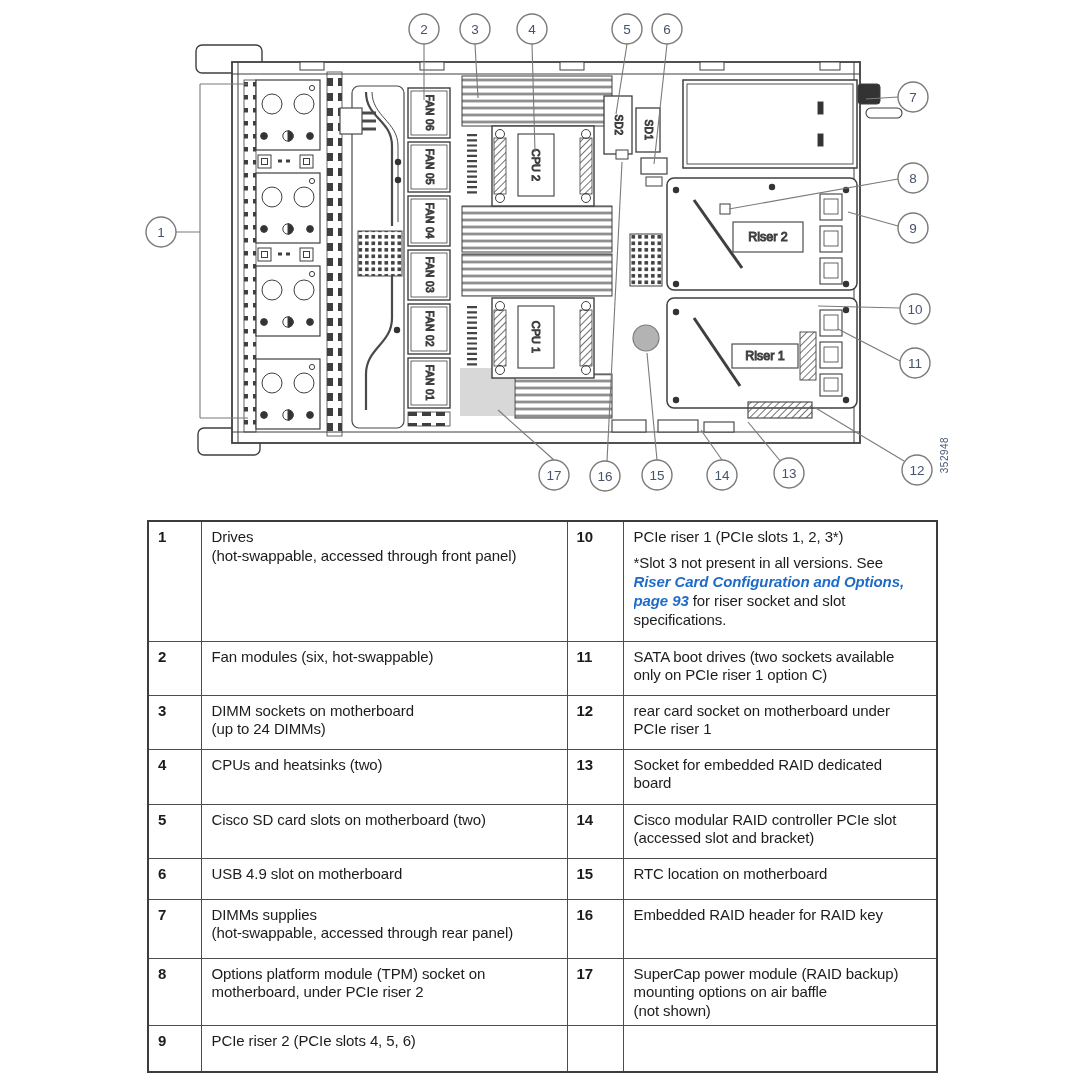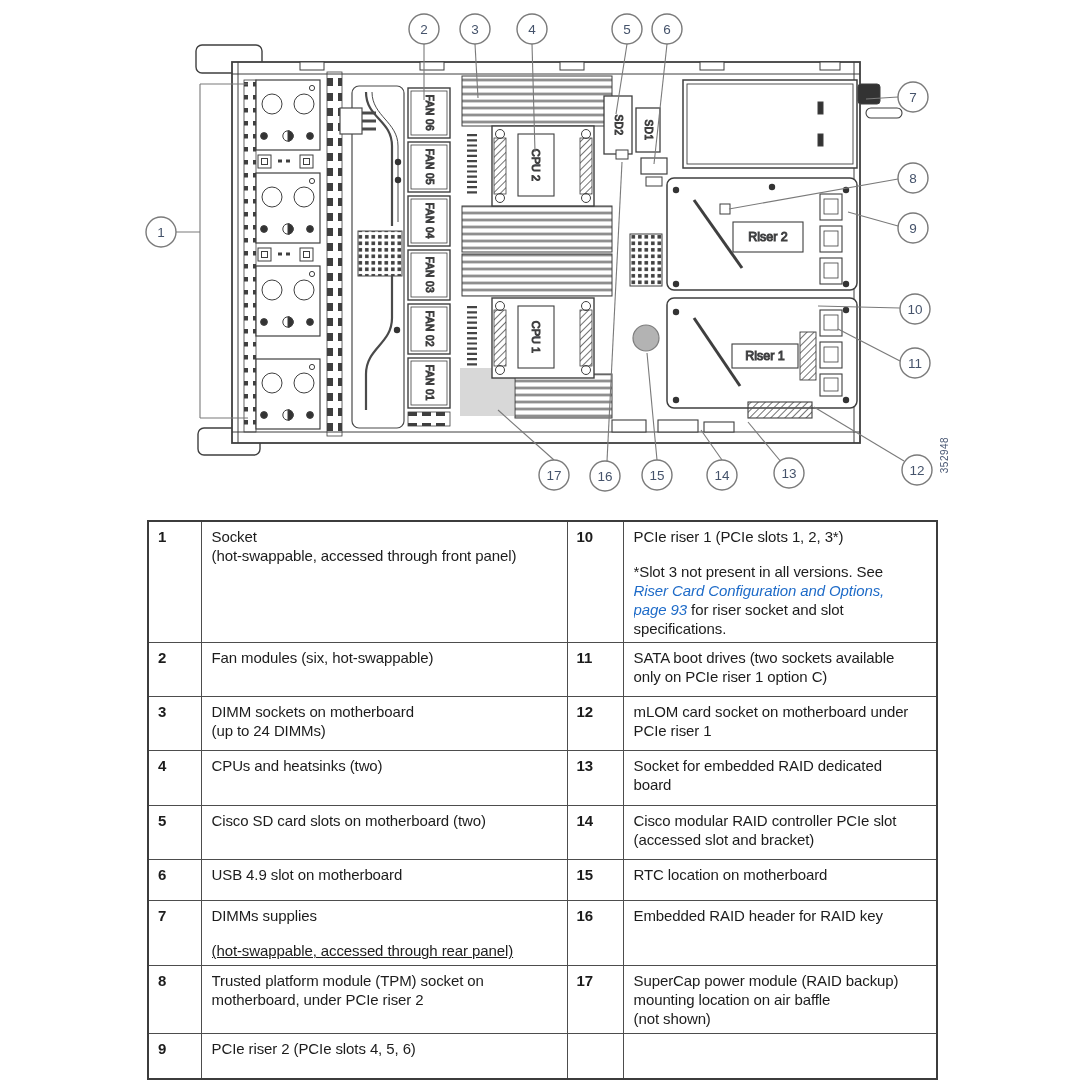--- a/index.html
+++ b/index.html
@@ -13,23 +13,23 @@
   .cpu-label{font-size:11px;}
   .riser-label{font-size:12.5px;}
   .fig-num{font-size:10px;letter-spacing:.5px;}
   
   #legend{position:absolute;left:147px;top:520px;width:789px;border-collapse:collapse;
           table-layout:fixed;color:#1c1c1c;font-size:15px;}
   #legend td{border:1px solid #4d4d4d;vertical-align:top;padding:6px 6px 4px 10px;}
   #legend{border:2px solid #3c3c3c;}
   #legend td.num{font-weight:bold;padding-left:9px;}
   #legend .ln{display:block;white-space:nowrap;overflow:hidden;line-height:1.26;letter-spacing:-0.1px;}
-  #legend .para-gap{margin-top:16px;text-decoration:underline;}
-  #legend .note{margin-top:16px;}
-  .lnk{color:#1e6bc8;font-weight:normal;font-style:italic;cursor:pointer;}
+  #legend .para-gap{margin-top:0;}
+  #legend .note{margin-top:7px;}
+  .lnk{color:#1e6bc8;font-weight:bold;font-style:italic;cursor:pointer;}
 </style>
 </head>
 <body>
 
 <div id="page">
 
 <svg id="diagram" viewBox="0 0 1080 512" width="1080" height="512">
   <defs>
     <pattern id="hatch" width="5" height="5" patternUnits="userSpaceOnUse" patternTransform="rotate(45)">
       <line x1="0" y1="0" x2="0" y2="5" stroke="#5a5a5a" stroke-width="1.7"></line>
@@ -369,21 +369,21 @@
         <col style="width:53px">
         <col style="width:366px">
         <col style="width:56px">
         <col style="width:314px">
       </colgroup>
 
   <tbody>
         <tr style="height:120px">
     <td class="num">1</td>
     <td>
-      <span class="ln">Socket</span>
+      <span class="ln">Drives</span>
       <span class="ln">(hot-swappable, accessed through front panel)</span>
     </td>
     <td class="num">10</td>
     <td>
       <span class="ln">PCIe riser 1 (PCIe slots 1, 2, 3*)</span>
       <div class="note">
         <span class="ln">*Slot 3 not present in all versions. See</span>
         <span class="ln lnk">Riser Card Configuration and Options,</span>
         <span class="ln"><span class="lnk">page 93</span><span> for riser socket and slot</span></span>
         <span class="ln">specifications.</span>
@@ -404,21 +404,21 @@
   </tr>
 
   <tr style="height:54px">
     <td class="num">3</td>
     <td>
       <span class="ln">DIMM sockets on motherboard</span>
       <span class="ln">(up to 24 DIMMs)</span>
     </td>
     <td class="num">12</td>
     <td>
-      <span class="ln">mLOM card socket on motherboard under</span>
+      <span class="ln">rear card socket on motherboard under</span>
       <span class="ln">PCIe riser 1</span>
     </td>
   </tr>
 
   <tr style="height:55px">
     <td class="num">4</td>
     <td>
             <span class="ln">CPUs and heatsinks (two)</span>
           </td>
     <td class="num">13</td>
@@ -459,27 +459,27 @@
     </td>
     <td class="num">16</td>
     <td>
             <span class="ln">Embedded RAID header for RAID key</span>
           </td>
   </tr>
 
   <tr style="height:65px">
     <td class="num">8</td>
     <td>
-      <span class="ln">Trusted platform module (TPM) socket on</span>
+      <span class="ln">Options platform module (TPM) socket on</span>
       <span class="ln">motherboard, under PCIe riser 2</span>
     </td>
     <td class="num">17</td>
     <td>
       <span class="ln">SuperCap power module (RAID backup)</span>
-      <span class="ln">mounting location on air baffle</span>
+      <span class="ln">mounting options on air baffle</span>
       <span class="ln">(not shown)</span>
     </td>
   </tr>
 
   <tr style="height:46px">
     <td class="num">9</td>
     <td>
             <span class="ln">PCIe riser 2 (PCIe slots 4, 5, 6)</span>
           </td>
     <td class="num"></td>

